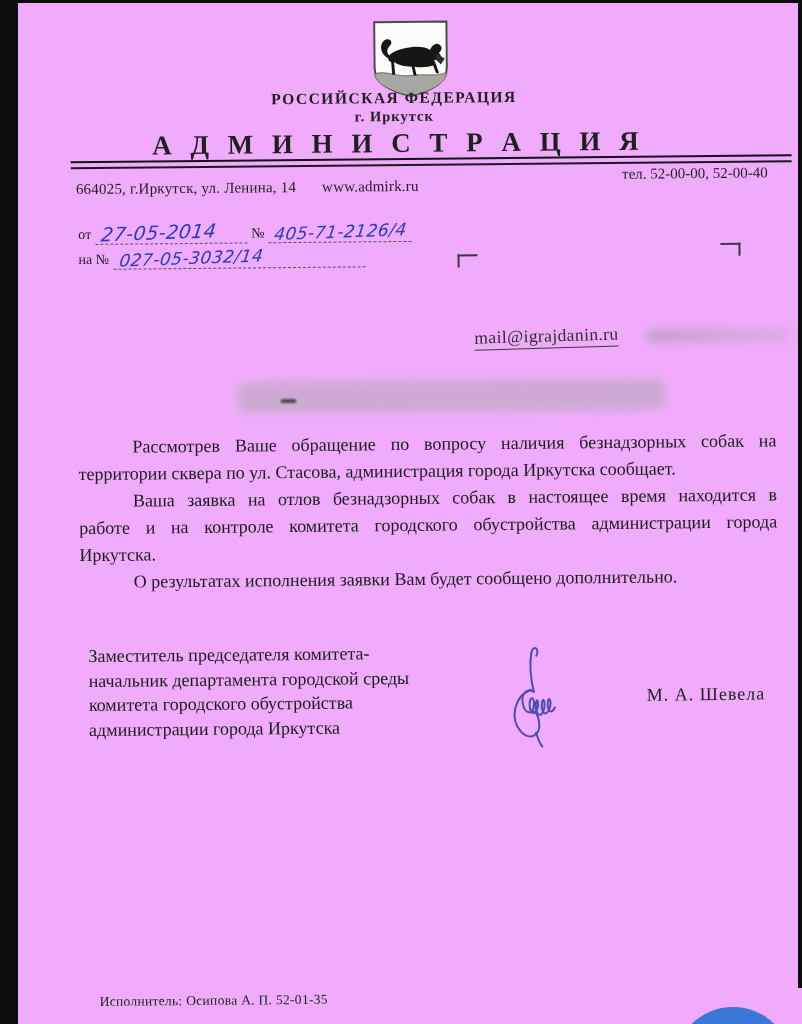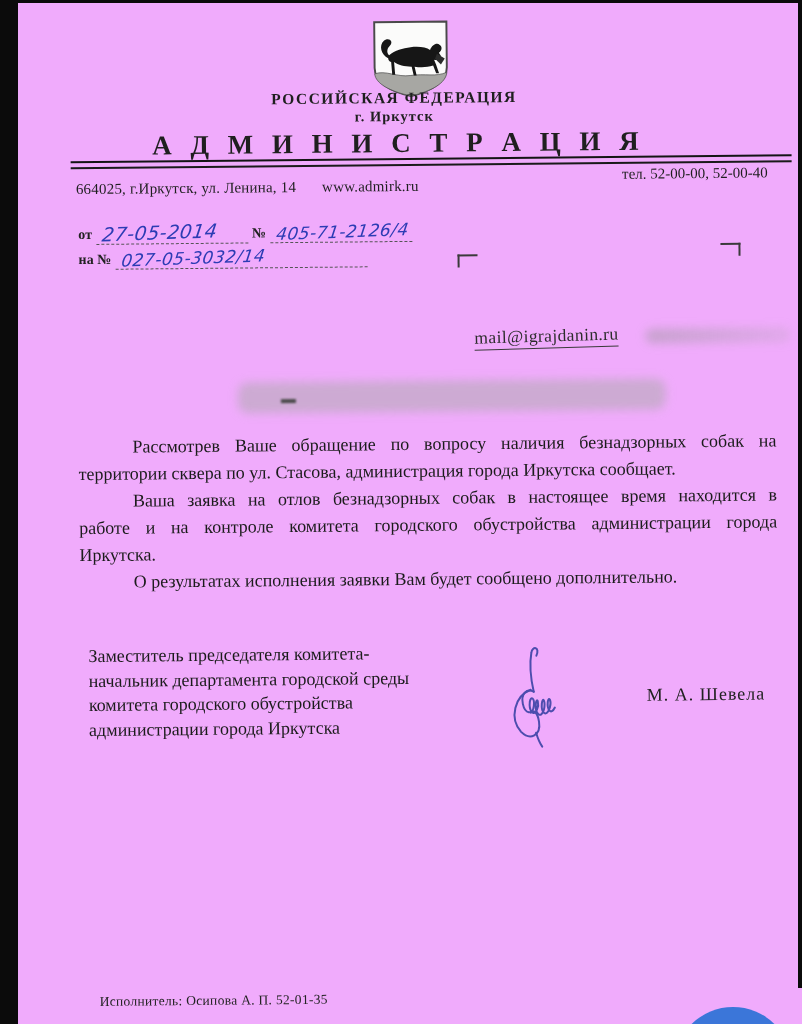--- a/index.html
+++ b/index.html
@@ -13,21 +13,21 @@
   
   .country{left:0;right:8px;top:89px;text-align:center;font-weight:bold;font-size:15.5px;letter-spacing:1.5px;}
   .city{left:0;right:8px;top:108px;text-align:center;font-weight:bold;font-size:14.5px;letter-spacing:1px;}
   .org{left:0;right:0;top:128px;text-align:center;font-weight:bold;font-size:27px;letter-spacing:6px;}
   .rule{left:73px;right:8px;top:158px;height:4px;border-top:2px solid #141414;border-bottom:2px solid #1a1a1a;}
   .addr-row{left:78px;top:178px;font-size:15px;letter-spacing:.2px;}
   .addr-row .gap{display:inline-block;width:26px;}
   .phone{right:32px;top:168px;font-size:15px;}
   
   .ref-line{left:80px;font-size:14px;color:#222;display:flex;align-items:flex-end;}
-  .ref-line .lbl{padding-bottom:2px;font-weight:bold;}
+  .ref-line .lbl{padding-bottom:2px;}
   .uline{border-bottom:1.6px dashed #555;display:inline-block;text-align:left;padding:0 4px 0 6px;margin:0 4px;}
   .hw{font-family:"DejaVu Sans", sans-serif;font-style:italic;color:#2c3cb4;
       transform:rotate(-1.6deg) skewX(-10deg);display:inline-block;letter-spacing:.5px;white-space:nowrap;}
   
   .corner{width:18px;height:11px;border-top:2px solid #3a3a3a;}
   .corner.l{border-left:2px solid #3a3a3a;}
   .corner.r{border-right:2px solid #3a3a3a;}
   
   .email{left:475px;top:327px;font-size:17.5px;color:#2d2d2d;border-bottom:1.6px solid #3a3a3a;
          transform:rotate(-1.1deg);padding-bottom:1px;letter-spacing:.4px;}

